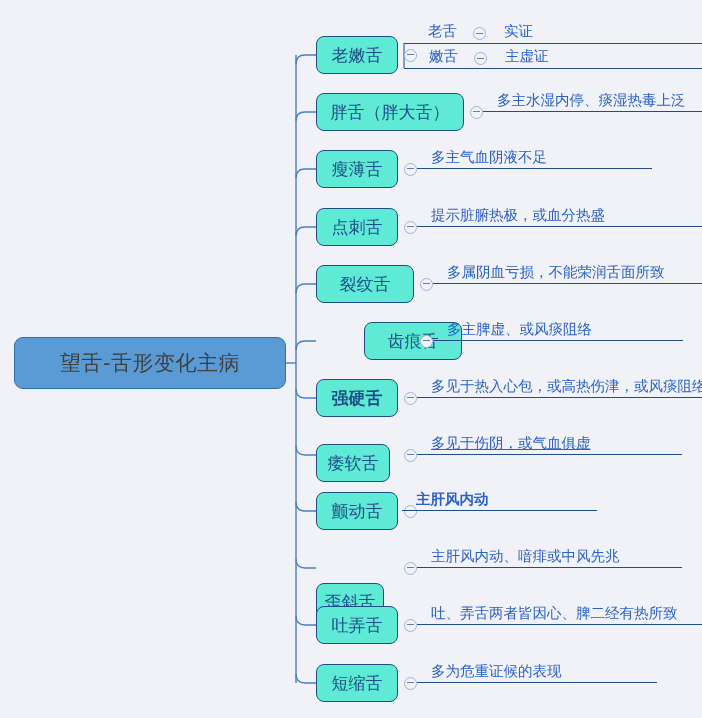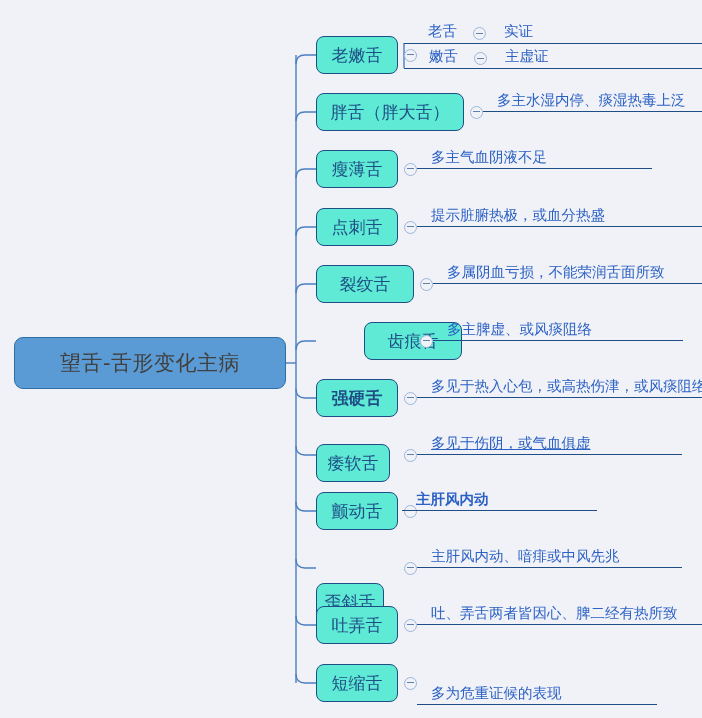--- a/index.html
+++ b/index.html
@@ -199,16 +199,16 @@
       <div class="toggle" style="left: 404px; top: 504.5px;"></div>
       <div class="leaf" style="left: 402px; top: 489px; width: 195px; height: 22px; font-weight: bold;">主肝风内动</div>
       <div class="branch-node" style="left: 316px; top: 549px; width: 68px; margin-top: 34px;">歪斜舌</div>
       <div class="toggle" style="left: 404px; top: 561.5px;"></div>
       <div class="leaf" style="left: 417px; top: 546px; width: 265px; height: 22px;">主肝风内动、喑痱或中风先兆</div>
       <div class="branch-node" style="left: 316px; top: 606px; width: 82px;">吐弄舌</div>
       <div class="toggle" style="left: 404px; top: 618.5px;"></div>
       <div class="leaf" style="left: 417px; top: 603px; width: 345px; height: 22px;">吐、弄舌两者皆因心、脾二经有热所致</div>
       <div class="branch-node" style="left: 316px; top: 664px; width: 82px;">短缩舌</div>
       <div class="toggle" style="left: 404px; top: 676.5px;"></div>
-      <div class="leaf" style="left: 417px; top: 683px; width: 240px; height: 22px; text-align: center;">多为危重证候的表现</div>
+      <div class="leaf" style="left: 417px; top: 661px; width: 240px; height: 22px; text-align: center;">多为危重证候的表现</div>
     </div>
 
 </div>
 
 </body></html>

